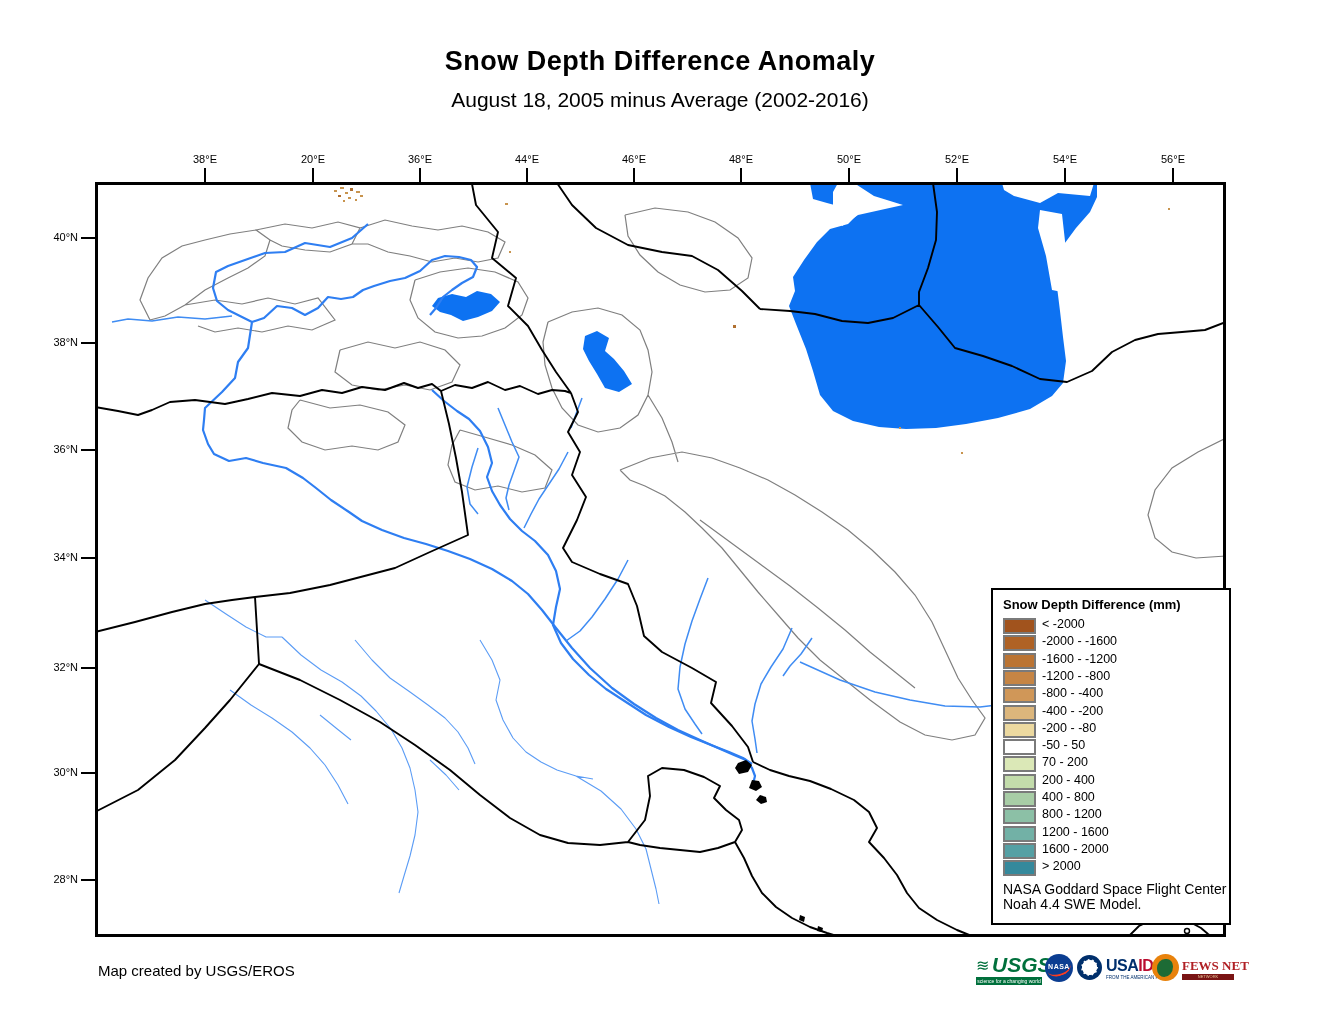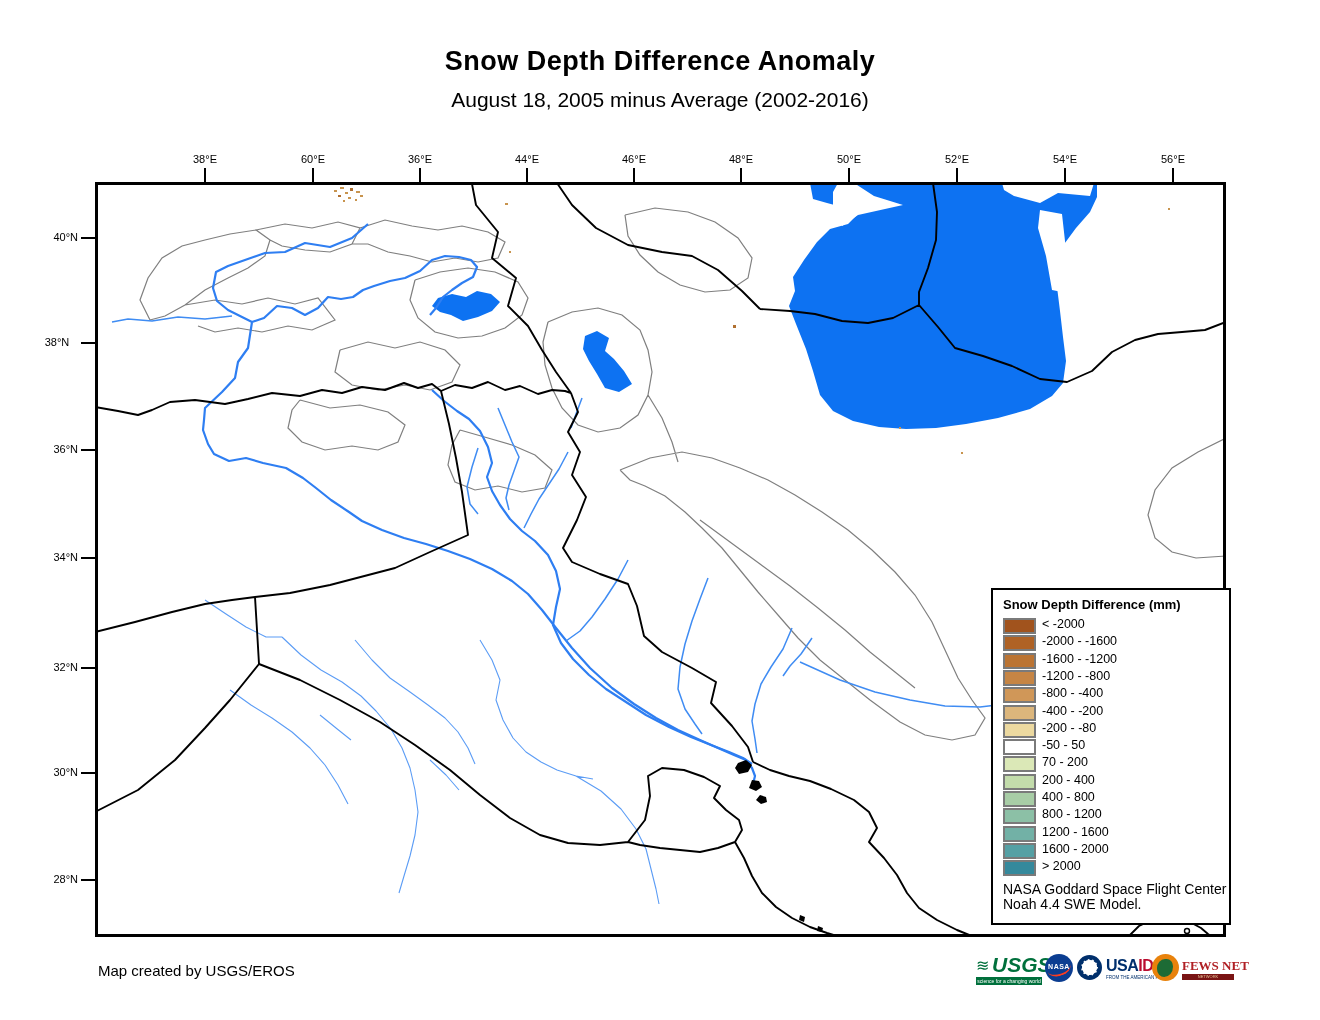--- a/index.html
+++ b/index.html
@@ -54,21 +54,21 @@
 <body>
 <div id="page">
 
   <div class="title">Snow Depth Difference Anomaly</div>
   <div class="subtitle">August 18, 2005 minus Average (2002-2016)</div>
 
   <div id="map-wrap">
     <div id="x-ticks">
         <div class="xtick-label" style="left: 185px;">38°E</div>
         <div class="xtick-mark" style="left: 204px;"></div>
-        <div class="xtick-label" style="left: 293px;">60°E</div>
+        <div class="xtick-label" style="left: 293px;">20°E</div>
         <div class="xtick-mark" style="left: 312px;"></div>
         <div class="xtick-label" style="left: 400px;">36°E</div>
         <div class="xtick-mark" style="left: 419px;"></div>
         <div class="xtick-label" style="left: 507px;">44°E</div>
         <div class="xtick-mark" style="left: 526px;"></div>
         <div class="xtick-label" style="left: 614px;">46°E</div>
         <div class="xtick-mark" style="left: 633px;"></div>
         <div class="xtick-label" style="left: 721px;">48°E</div>
         <div class="xtick-mark" style="left: 740px;"></div>
         <div class="xtick-label" style="left: 829px;">50°E</div>
@@ -76,21 +76,21 @@
         <div class="xtick-label" style="left: 937px;">52°E</div>
         <div class="xtick-mark" style="left: 956px;"></div>
         <div class="xtick-label" style="left: 1045px;">54°E</div>
         <div class="xtick-mark" style="left: 1064px;"></div>
         <div class="xtick-label" style="left: 1153px;">56°E</div>
         <div class="xtick-mark" style="left: 1172px;"></div>
       </div>
     <div id="y-ticks">
         <div class="ytick-label" style="left: 36px; top: 231px;">40°N</div>
         <div class="ytick-mark" style="top: 237px;"></div>
-        <div class="ytick-label" style="left: 36px; top: 336px; text-align: center;">38°N</div>
+        <div class="ytick-label" style="left: 36px; top: 336px;">38°N</div>
         <div class="ytick-mark" style="top: 342px;"></div>
         <div class="ytick-label" style="left: 36px; top: 443px;">36°N</div>
         <div class="ytick-mark" style="top: 449px;"></div>
         <div class="ytick-label" style="left: 36px; top: 551px;">34°N</div>
         <div class="ytick-mark" style="top: 557px;"></div>
         <div class="ytick-label" style="left: 36px; top: 661px;">32°N</div>
         <div class="ytick-mark" style="top: 667px;"></div>
         <div class="ytick-label" style="left: 36px; top: 766px;">30°N</div>
         <div class="ytick-mark" style="top: 772px;"></div>
         <div class="ytick-label" style="left: 36px; top: 873px;">28°N</div>

